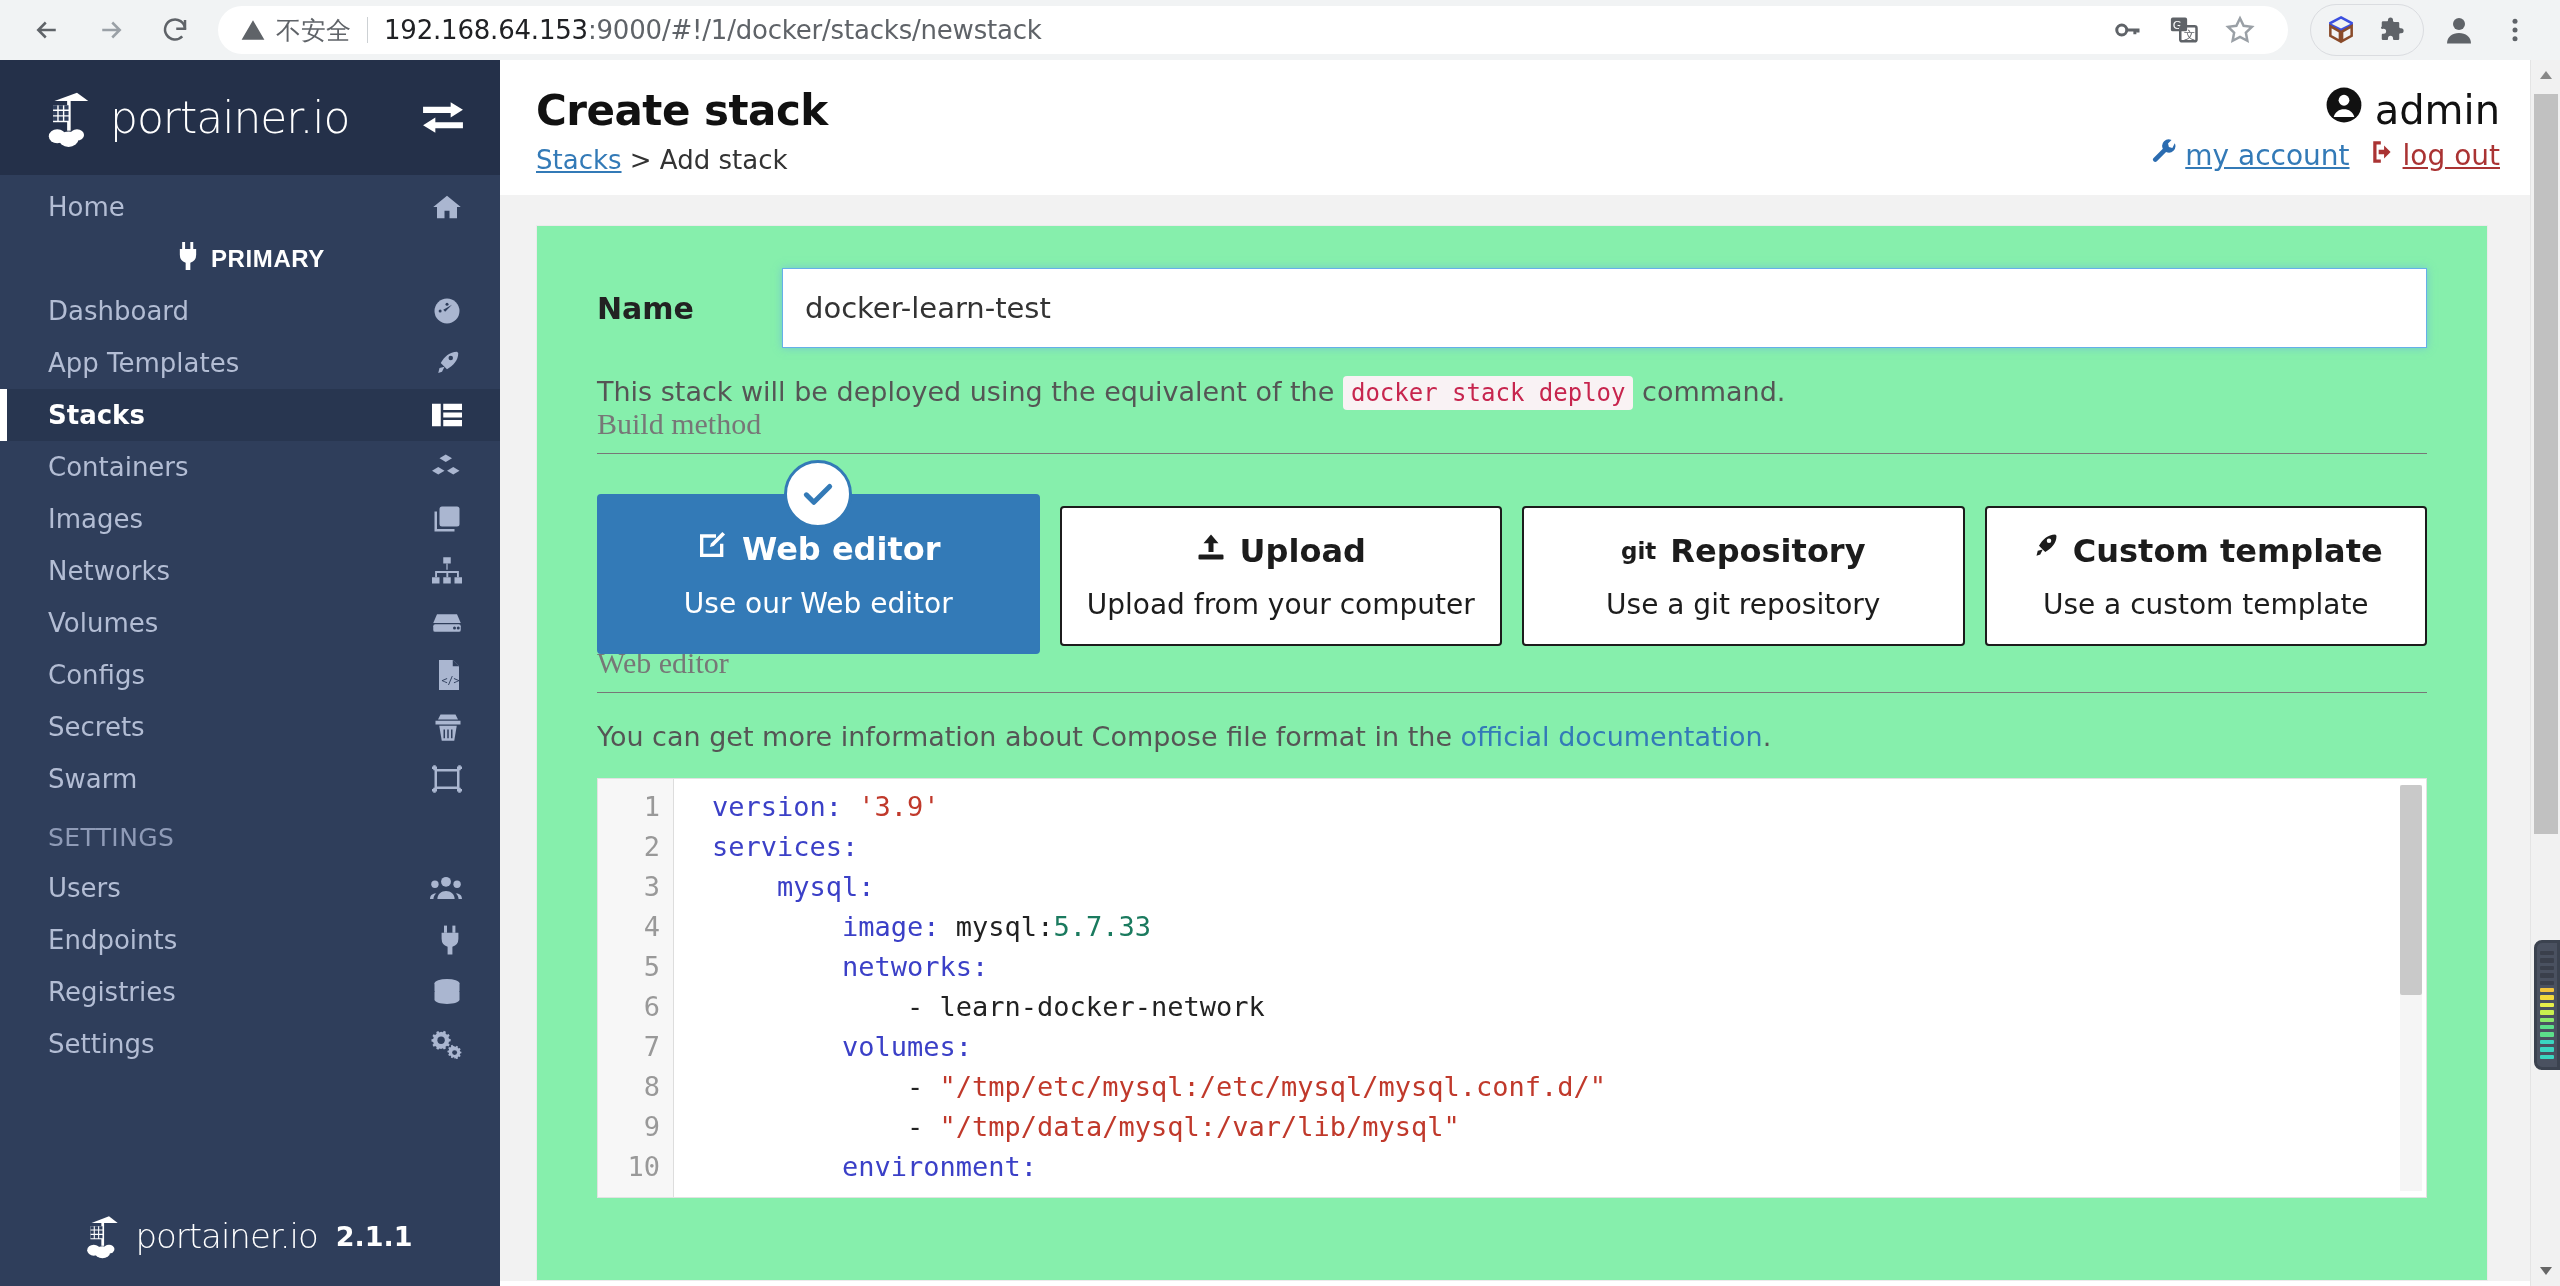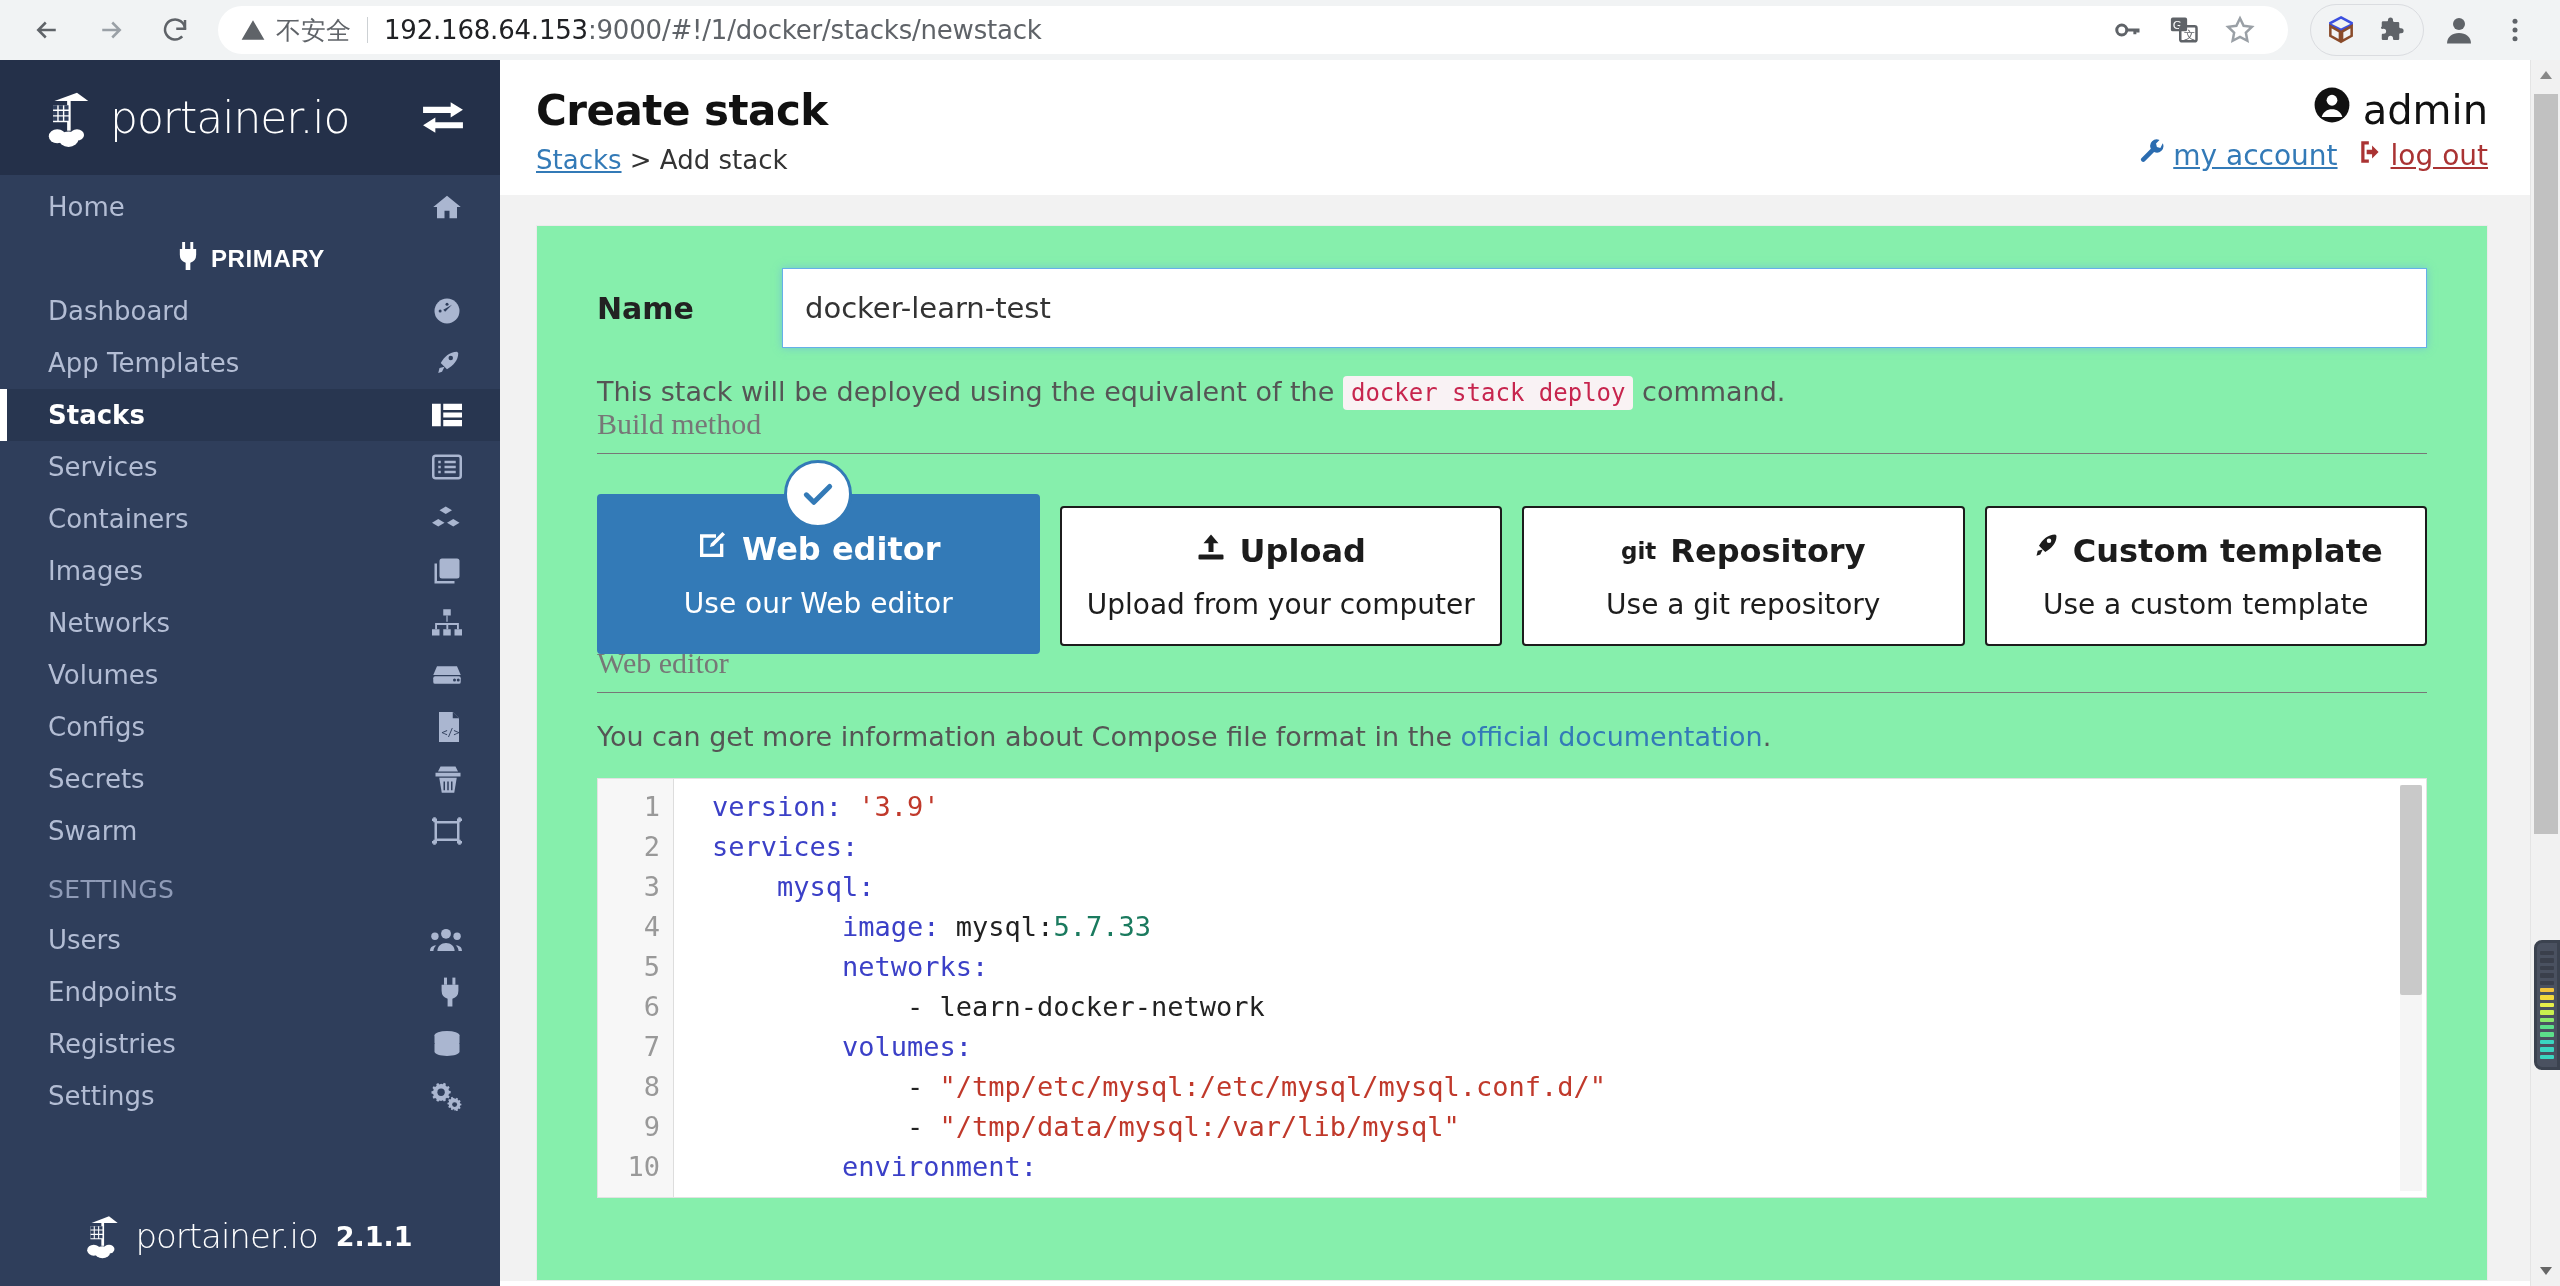--- a/index.html
+++ b/index.html
@@ -157,21 +157,21 @@
     font-family: "DejaVu Sans", sans-serif;
     letter-spacing: -0.5px;
   }
   .breadcrumb {
     margin-top: 10px;
     font-size: 26px; color: #333;
     font-family: "DejaVu Sans", sans-serif;
   }
   .breadcrumb a { color: #337ab7; text-decoration: underline; }
   .user-block {
-    position: absolute; right: 72px; top: 26px;
+    position: absolute; right: 60px; top: 26px;
     text-align: right;
   }
   .user-name {
     font-size: 40px; color: #111;
     display: flex; align-items: center; justify-content: flex-end; gap: 12px;
     font-family: "DejaVu Sans", sans-serif;
   }
   .user-links {
     margin-top: 6px;
     display: flex; align-items: center; justify-content: flex-end; gap: 20px;
@@ -518,29 +518,20 @@
         <span class="sb-ic">
           <svg width="30" height="26" viewBox="0 0 24 20" fill="#ffffff">
               <rect x="0" y="1" width="7" height="18"></rect>
               <rect x="9" y="1" width="15" height="5"></rect>
               <rect x="9" y="8" width="15" height="4"></rect>
               <rect x="9" y="14" width="15" height="5"></rect>
             </svg>
         </span>
       </div>
 
-      <div class="sb-item">
-        <span class="lbl">Services</span>
-        <span class="sb-ic">
-          <svg width="30" height="28" viewBox="0 0 24 22" fill="none" stroke="#aab6d0" stroke-width="2">
-              <rect x="1" y="2" width="22" height="18" rx="2"></rect>
-              <path d="M5 7h2M10 7h9M5 11h2M10 11h9M5 15h2M10 15h9"></path>
-            </svg>
-        </span>
-      </div>
 
       <div class="sb-item">
         <span class="lbl">Containers</span>
         <span class="sb-ic">
           <svg width="30" height="28" viewBox="0 0 24 22" fill="#aab6d0">
               <path d="M11 1l5 3-5 3-5-3z"></path>
               <path d="M5 11l5 3-5 3-5-3z"></path>
               <path d="M17 11l5 3-5 3-5-3z"></path>
             </svg>
         </span>

